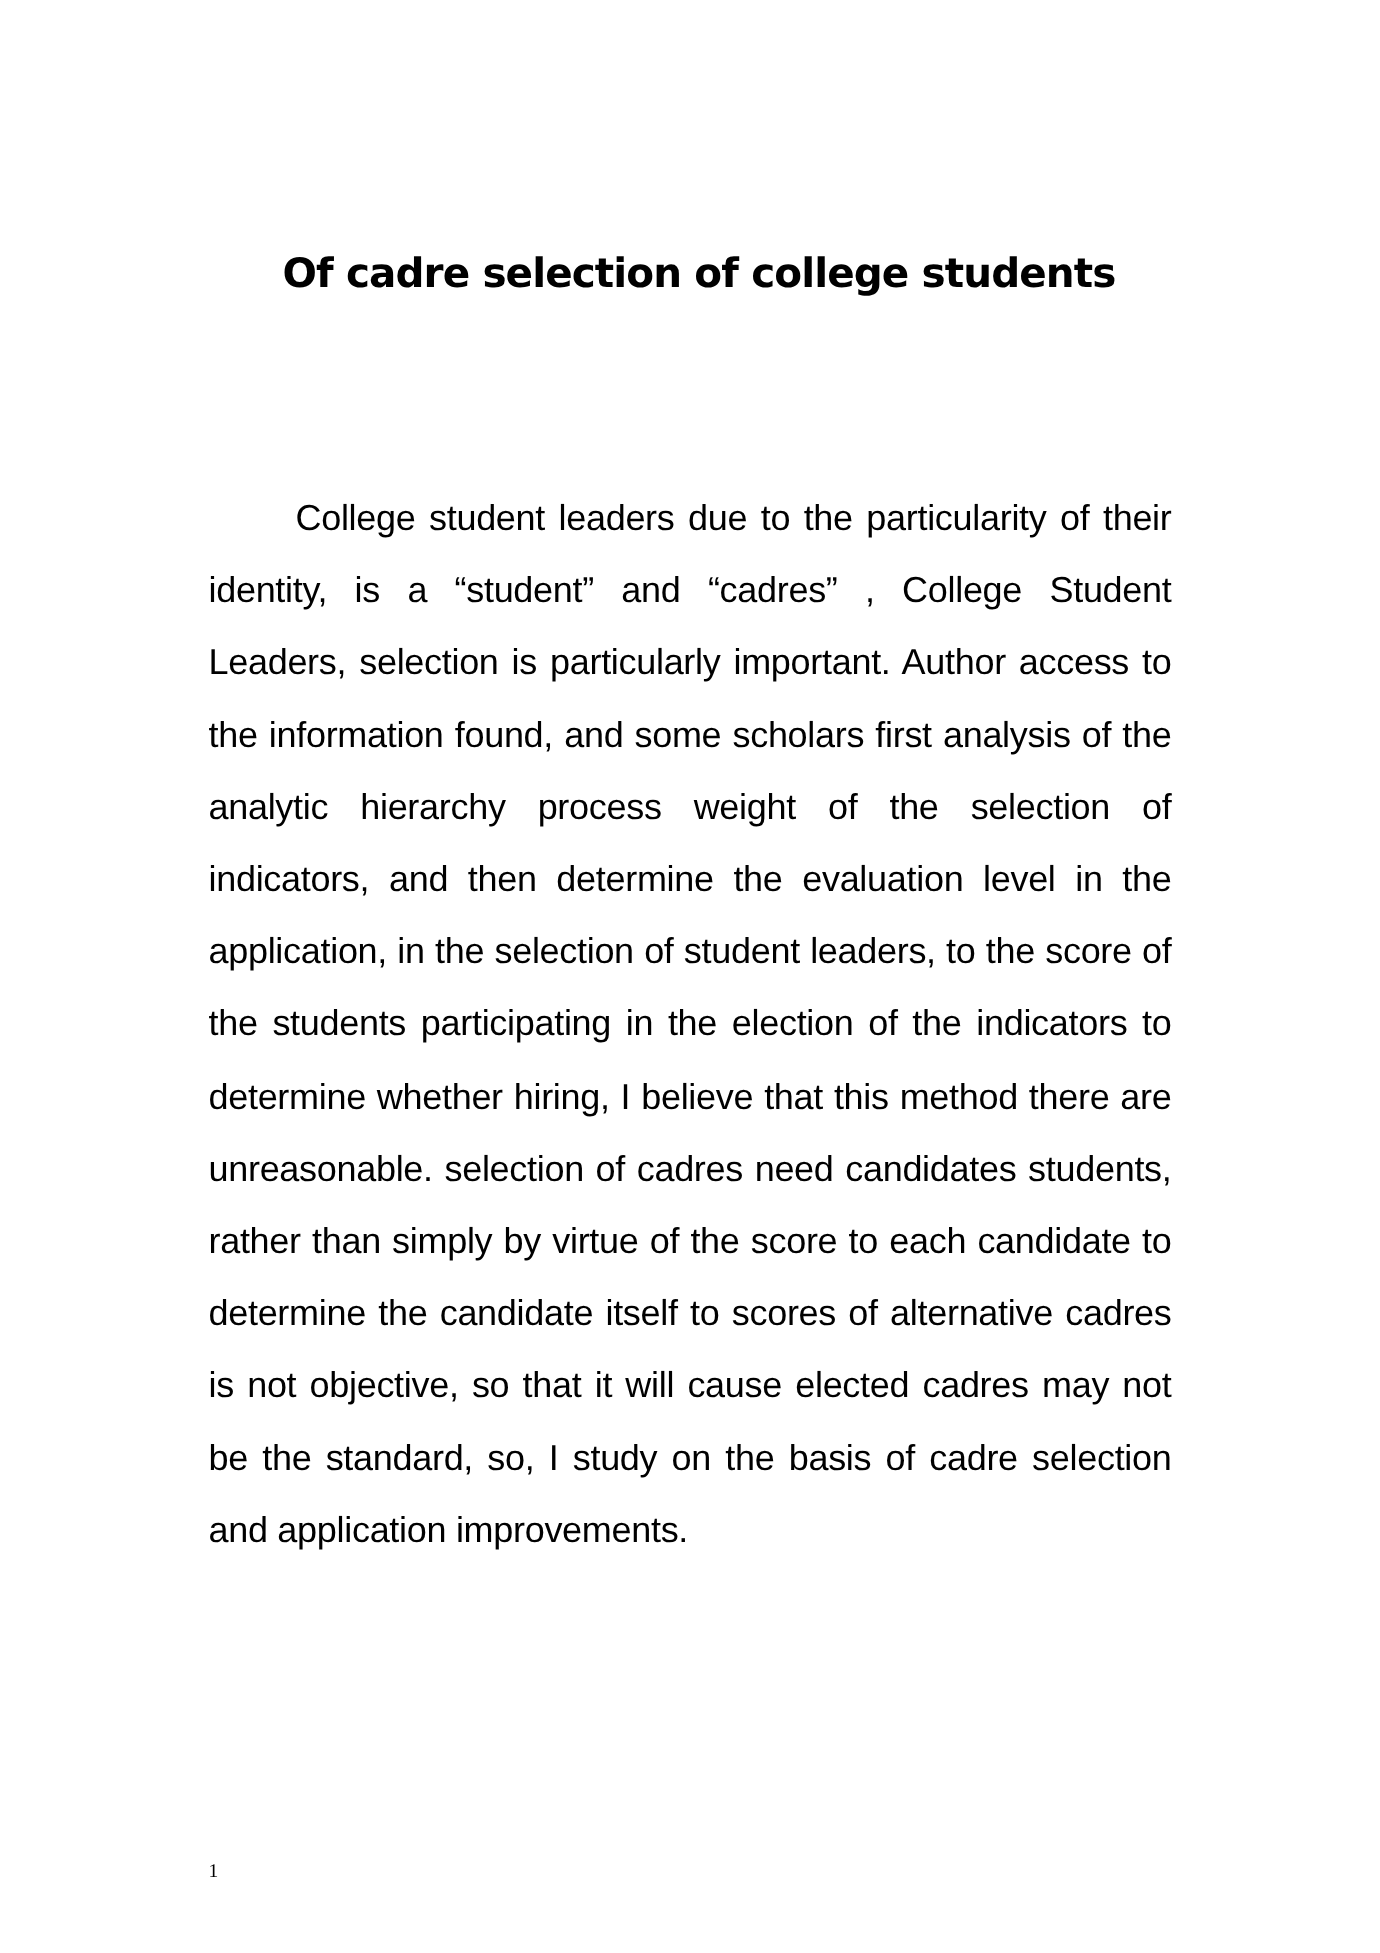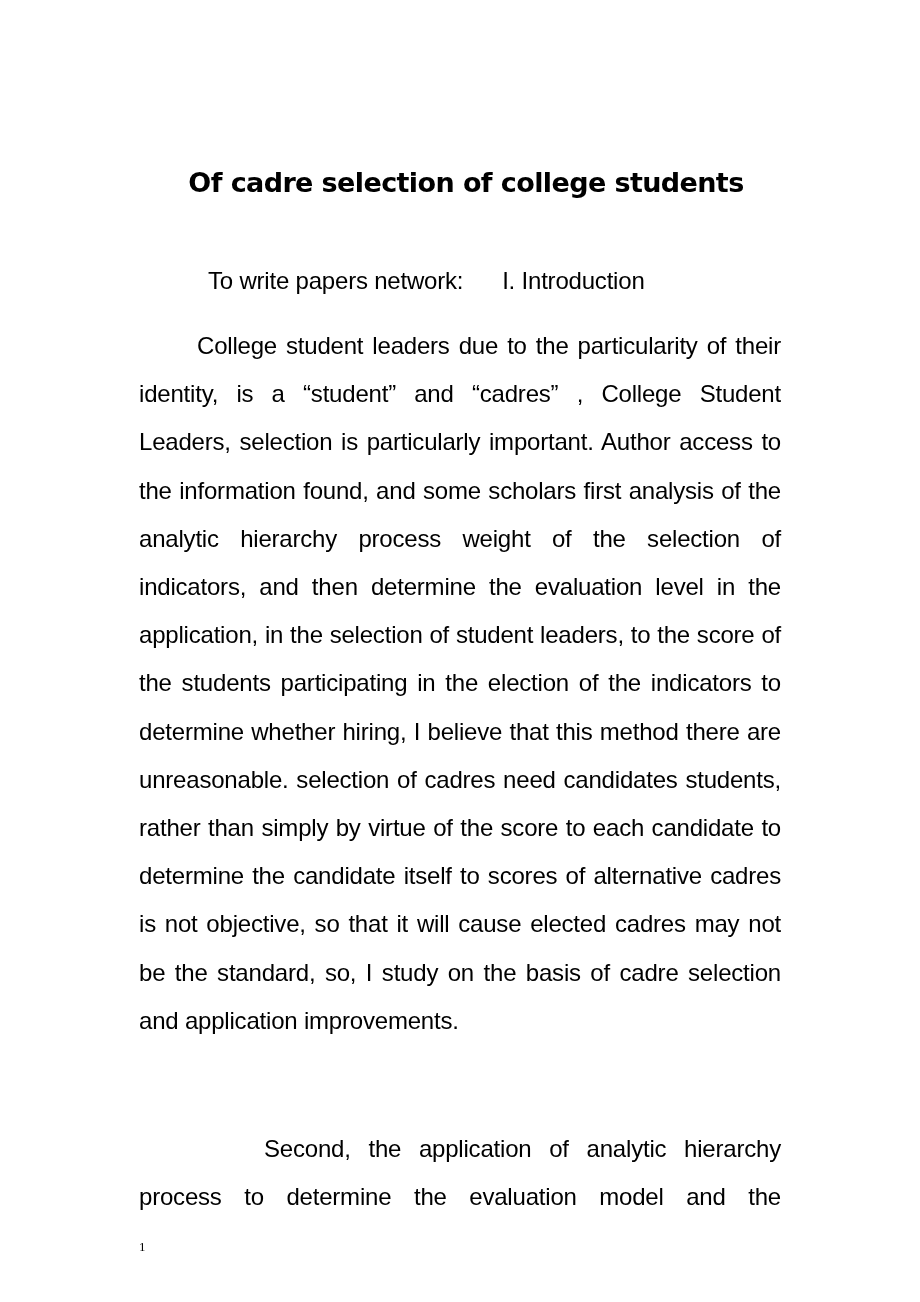--- a/index.html
+++ b/index.html
@@ -74,21 +74,19 @@
       margin: 0;
     }
   </style>
 </head>
 <body>
 
 <div class="page">
 
   <h1 class="title">Of cadre selection of college students</h1>
 
-  <p class="body-text subtitle-line"><span>To write papers network:</span><span>      </span><span>I. Introduction</span></p>
 
   <p class="body-text para para1">College student leaders due to the particularity of their identity, is a “student” and “cadres” , College Student Leaders, selection is particularly important. Author access to the information found, and some scholars first analysis of the analytic hierarchy process weight of the selection of indicators, and then determine the evaluation level in the application, in the selection of student leaders, to the score of the students participating in the election of the indicators to determine whether hiring, I believe that this method there are unreasonable. selection of cadres need candidates students, rather than simply by virtue of the score to each candidate to determine the candidate itself to scores of alternative cadres is not objective, so that it will cause elected cadres may not be the standard, so, I study on the basis of cadre selection and application improvements.</p>
 
-  <p class="body-text para para2">Second, the application of analytic hierarchy process to determine the evaluation model and the</p>
 
   <p class="page-number">1</p>
 
 </div>
 
 </body></html>

